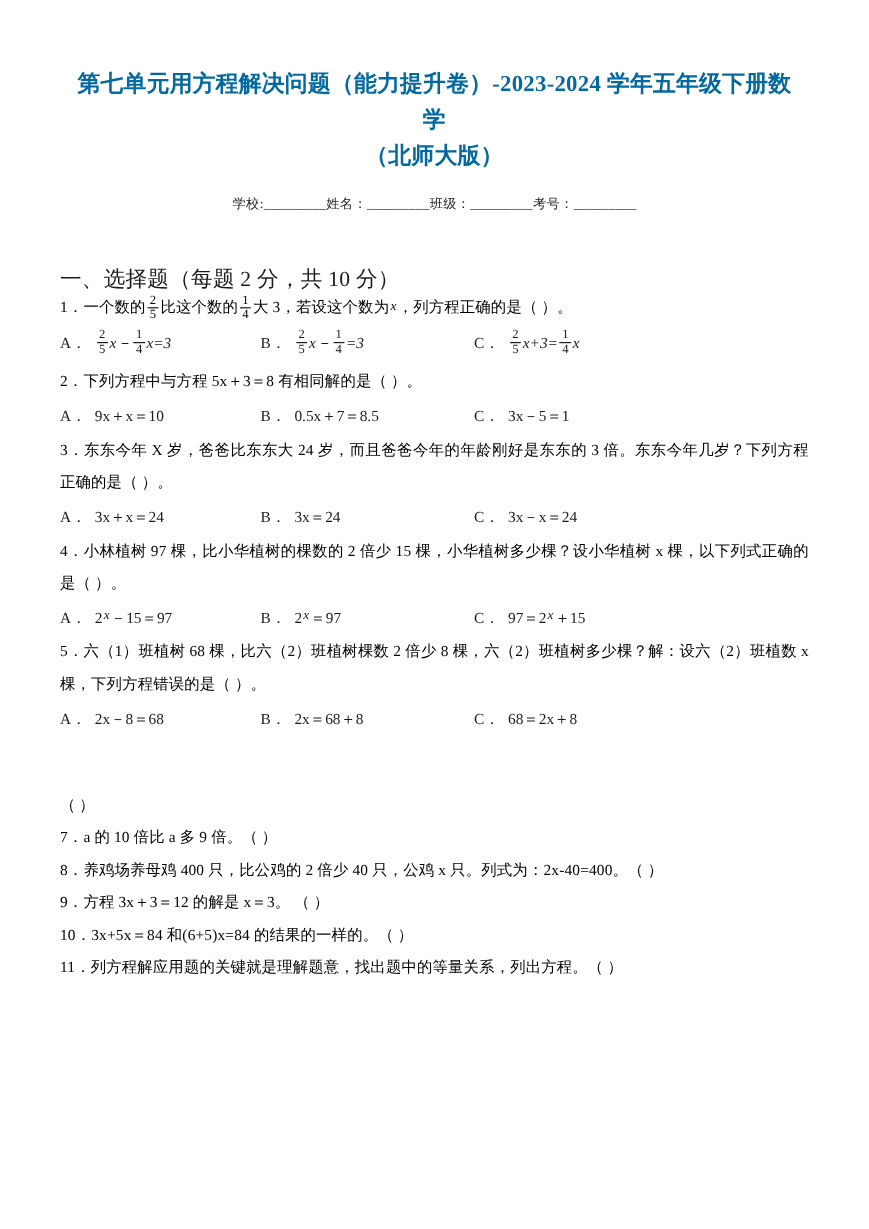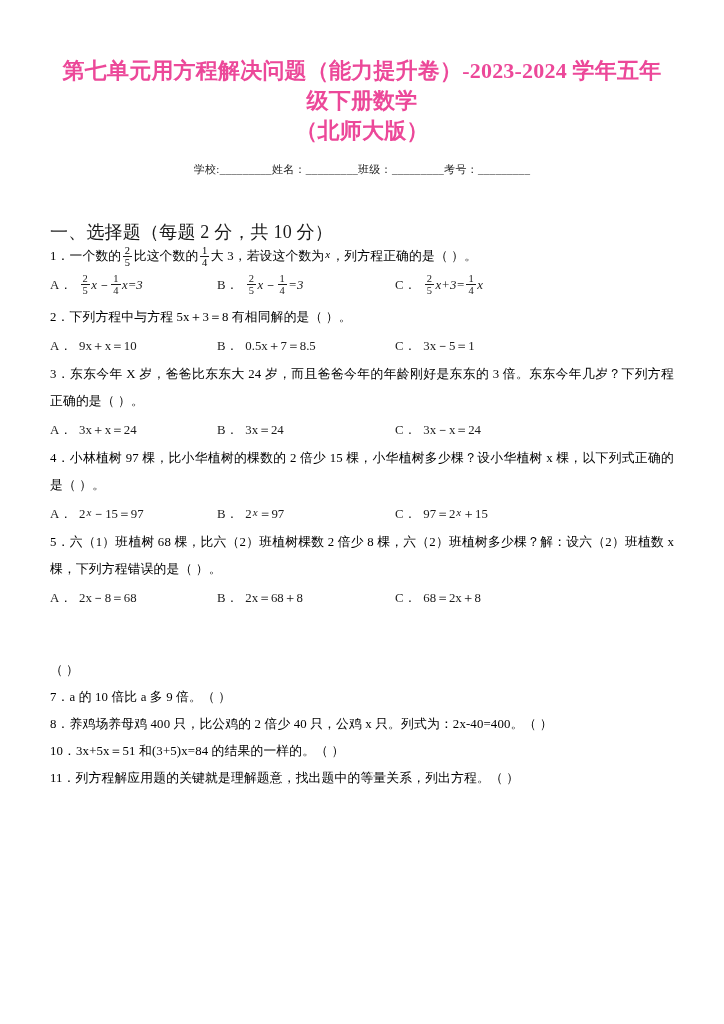--- a/index.html
+++ b/index.html
@@ -19,25 +19,25 @@
     width: 724px;
     height: 1024px;
     box-sizing: border-box;
     padding: 56px 50px 0 50px;
     position: relative;
   }
 
   
   .doc-title {
     text-align: center;
-    font-size: 22px;
+    font-size: 19px;
     font-weight: 700;
     line-height: 30px;
     letter-spacing: 0.2px;
-    color: #ec4899;
+    color: #0369a1;
     margin: 0 10px;
   }
   .doc-title .ttl-line2 {
     display: block;
   }
 
   .info-line {
     text-align: center;
     font-size: 11px;
     color: #222;
@@ -280,23 +280,26 @@
     </div>
 
     <div class="q">
       <span>7．</span><span>a 的 10 倍比 a 多 9 倍。（        ）</span>
     </div>
 
     <div class="q">
       <span>8．</span><span>养鸡场养母鸡 400 只，比公鸡的 2 倍少 40 只，公鸡 x 只。列式为：2x-40=400。（        ）</span>
     </div>
 
-
-    <div class="q">
-      <span>10．</span><span>3x+5x＝51 和(3+5)x=84 的结果的一样的。（        ）</span>
+    <div class="q">
+      <span>9．</span><span>方程 3x＋3＝12 的解是 x＝3。 （        ）</span>
+    </div>
+
+    <div class="q">
+      <span>10．</span><span>3x+5x＝84 和(6+5)x=84 的结果的一样的。（        ）</span>
     </div>
 
     <div class="q">
       <span>11．</span><span>列方程解应用题的关键就是理解题意，找出题中的等量关系，列出方程。（    ）</span>
     </div>
   </div>
 
 </div>
 
 </body></html>

